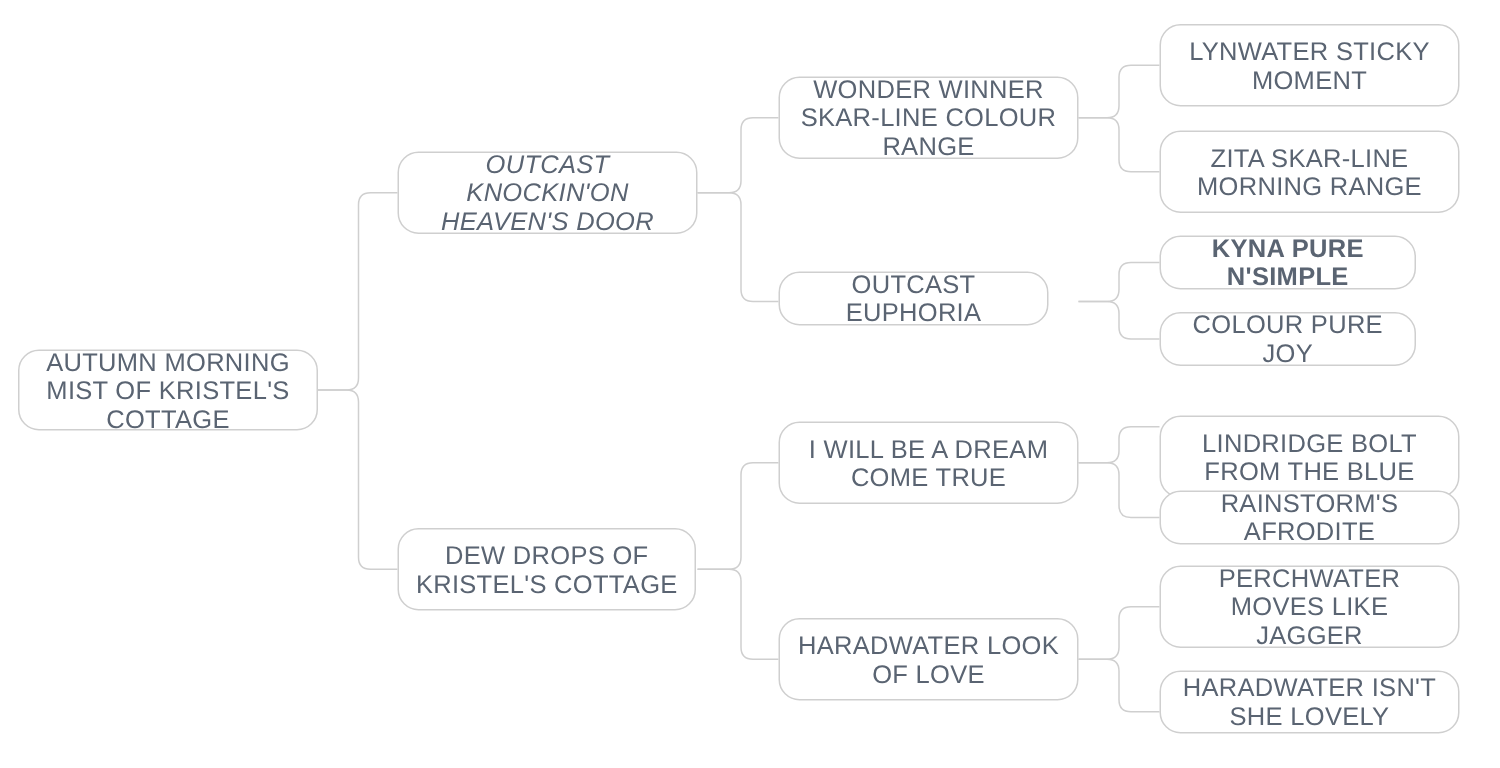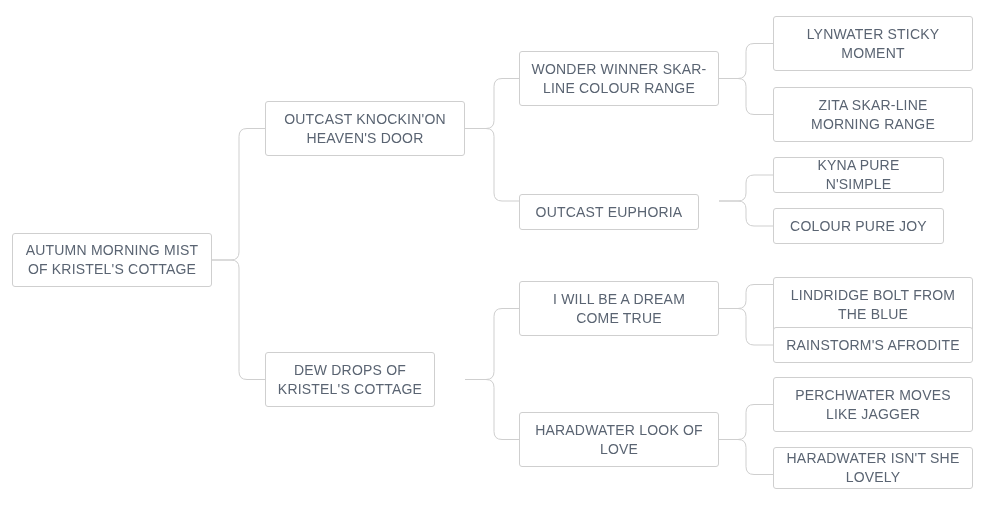--- a/index.html
+++ b/index.html
@@ -20,24 +20,24 @@
     left: 0;
     top: 0;
     width: 1000px;
     height: 512px;
     pointer-events: none;
   }
   .node {
     position: absolute;
     box-sizing: border-box;
     border: 1px solid #cfcfcf;
-    border-radius: 3px;
+    border-radius: 14px;
     background: #ffffff;
     color: #5a6472;
-    font-size: 14px;
+    font-size: 17px;
     line-height: 19px;
     letter-spacing: 0.2px;
     display: flex;
     align-items: center;
     justify-content: flex-end;
     text-align: center;
     padding: 2px 10px;
   }
   .node-label {
     display: block;
@@ -61,45 +61,45 @@
       <path d="M 719 201 L 738 201 Q 746 201 746 209 L 746 218 Q 746 226 754 226 L 773 226" fill="none" stroke="#cfcfcf" stroke-width="1"></path>
       <path d="M 719 308.5 L 738 308.5 Q 746 308.5 746 300.5 L 746 292.5 Q 746 284.5 754 284.5 L 773 284.5" fill="none" stroke="#cfcfcf" stroke-width="1"></path>
       <path d="M 719 308.5 L 738 308.5 Q 746 308.5 746 316.5 L 746 337 Q 746 345 754 345 L 773 345" fill="none" stroke="#cfcfcf" stroke-width="1"></path>
       <path d="M 719 439.5 L 738 439.5 Q 746 439.5 746 431.5 L 746 412.5 Q 746 404.5 754 404.5 L 773 404.5" fill="none" stroke="#cfcfcf" stroke-width="1"></path>
       <path d="M 719 439.5 L 738 439.5 Q 746 439.5 746 447.5 L 746 466.5 Q 746 474.5 754 474.5 L 773 474.5" fill="none" stroke="#cfcfcf" stroke-width="1"></path>
     </svg>
   <div id="nodes-layer">
       <div class="node" style="left: 12px; top: 233px; width: 200px; height: 54px;">
         <span class="node-label">AUTUMN MORNING MIST OF KRISTEL'S COTTAGE</span>
       </div>
-      <div class="node" style="left: 265px; top: 101px; width: 200px; height: 55px;">
+      <div class="node" style="left: 265px; top: 101px; width: 200px; height: 55px; font-style: italic;">
         <span class="node-label">OUTCAST KNOCKIN'ON HEAVEN'S DOOR</span>
       </div>
-      <div class="node" style="left: 265px; top: 352px; width: 170px; height: 55px;">
+      <div class="node" style="left: 265px; top: 352px; width: 199px; height: 55px;">
         <span class="node-label">DEW DROPS OF KRISTEL'S COTTAGE</span>
       </div>
       <div class="node" style="left: 519px; top: 51px; width: 200px; height: 55px;">
         <span class="node-label">WONDER WINNER SKAR-LINE COLOUR RANGE</span>
       </div>
-      <div class="node" style="left: 519px; top: 194px; width: 180px; height: 36px;">
+      <div class="node" style="left: 519px; top: 181px; width: 180px; height: 36px;">
         <span class="node-label">OUTCAST EUPHORIA</span>
       </div>
       <div class="node" style="left: 519px; top: 281px; width: 200px; height: 55px;">
         <span class="node-label">I WILL BE A DREAM COME TRUE</span>
       </div>
       <div class="node" style="left: 519px; top: 412px; width: 200px; height: 55px;">
         <span class="node-label">HARADWATER LOOK OF LOVE</span>
       </div>
       <div class="node" style="left: 773px; top: 16px; width: 200px; height: 55px;">
         <span class="node-label">LYNWATER STICKY MOMENT</span>
       </div>
       <div class="node" style="left: 773px; top: 87px; width: 200px; height: 55px;">
         <span class="node-label">ZITA SKAR-LINE MORNING RANGE</span>
       </div>
-      <div class="node" style="left: 773px; top: 157px; width: 171px; height: 36px;">
+      <div class="node" style="left: 773px; top: 157px; width: 171px; height: 36px; font-weight: bold;">
         <span class="node-label">KYNA PURE N'SIMPLE</span>
       </div>
       <div class="node" style="left: 773px; top: 208px; width: 171px; height: 36px;">
         <span class="node-label">COLOUR PURE JOY</span>
       </div>
       <div class="node" style="left: 773px; top: 257px; width: 200px; height: 55px; margin-top: 20px;">
         <span class="node-label">LINDRIDGE BOLT FROM THE BLUE</span>
       </div>
       <div class="node" style="left: 773px; top: 327px; width: 200px; height: 36px;">
         <span class="node-label">RAINSTORM'S AFRODITE</span>

